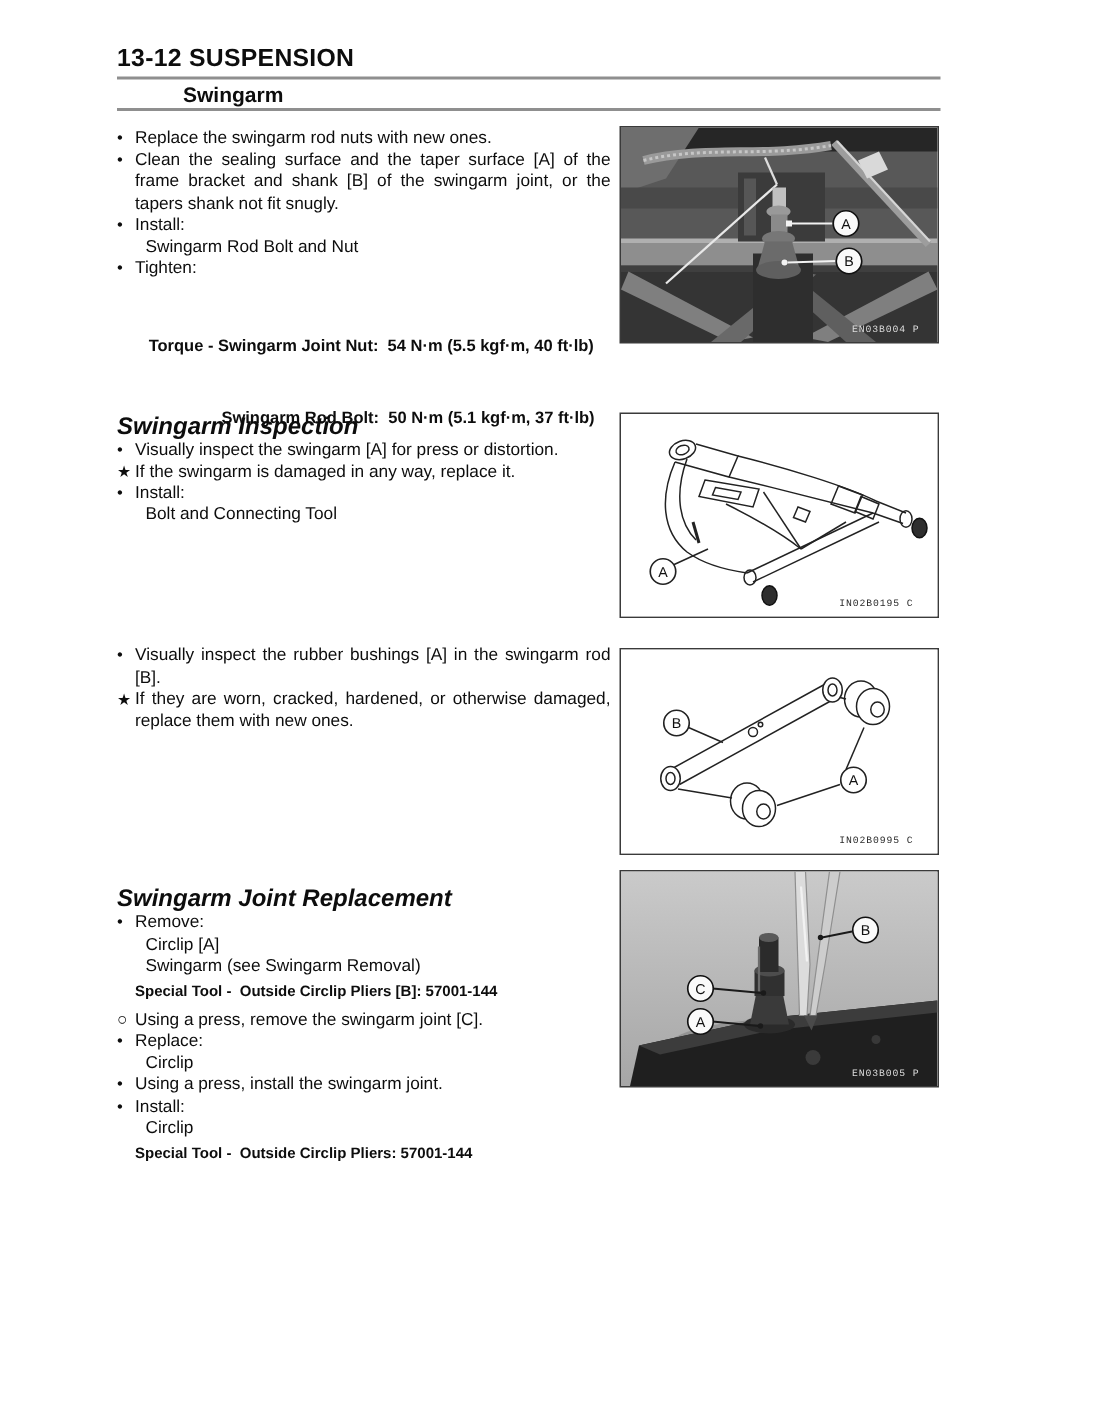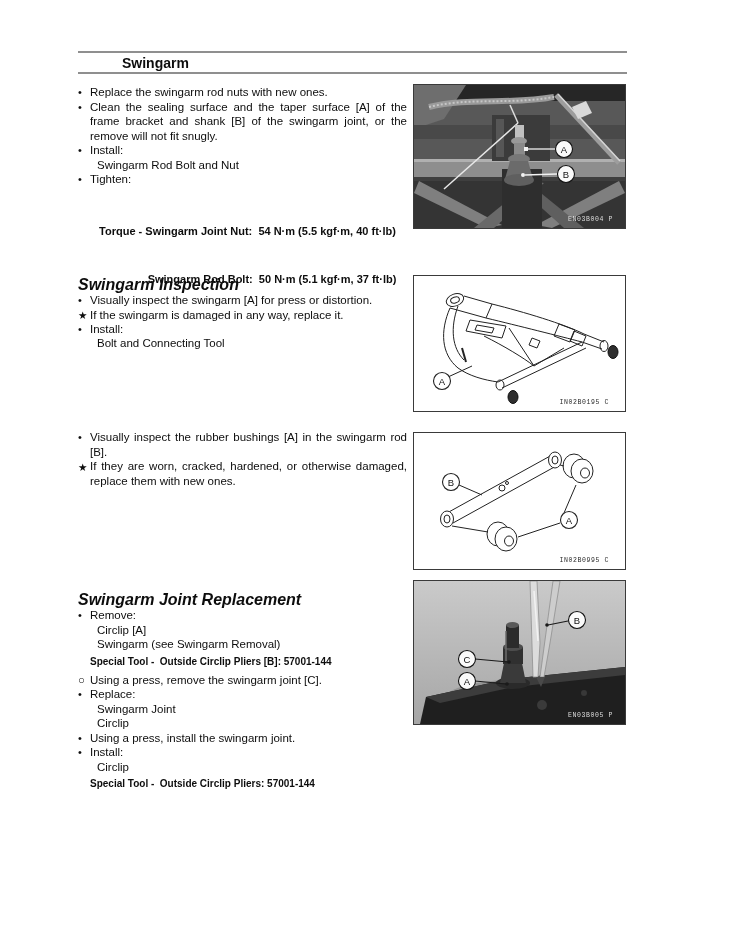--- a/index.html
+++ b/index.html
@@ -33,32 +33,33 @@
   .figcode{position:absolute;font-family:"Liberation Mono",monospace;font-size:6.5px;letter-spacing:.6px;}
   .figcode.light{color:#dcdcdc;right:12px;bottom:5px;}
   .figcode.dark{color:#2a2a2a;right:16px;bottom:5px;}
   .lbl{font-family:"Liberation Sans",sans-serif;font-size:9.5px;fill:#111;text-anchor:middle;}
 </style>
 </head>
 <body>
 
 <div class="page">
 
+  <div class="hdr1">13-12 SUSPENSION</div>
   <div class="rule rule1"></div>
   <div class="hdr2">Swingarm</div>
   <div class="rule rule2"></div>
 
   <div class="col" style="top:85px">
     <div class="li">
       <span class="bl">•</span>
       <span>Replace the swingarm rod nuts with new ones.</span>
     </div>
     <div class="li jt">
       <span class="bl">•</span>
-      <span>Clean the sealing surface and the taper surface [A] of the frame bracket and shank [B] of the swingarm joint, or the remove will not fit snugly.</span>
+      <span>Clean the sealing surface and the taper surface [A] of the frame bracket and shank [B] of the swingarm joint, or the tapers shank not fit snugly.</span>
     </div>
     <div class="li">
       <span class="bl">•</span>
       <span>Install:</span>
     </div>
     <div class="sub">Swingarm Rod Bolt and Nut</div>
     <div class="li">
       <span class="bl">•</span>
       <span>Tighten:</span>
     </div>
@@ -106,21 +107,20 @@
     <div class="sub">Swingarm (see Swingarm Removal)</div>
     <div class="tool">Special Tool -  Outside Circlip Pliers [B]: 57001-144</div>
     <div class="li">
       <span class="bl ring">○</span>
       <span>Using a press, remove the swingarm joint [C].</span>
     </div>
     <div class="li">
       <span class="bl">•</span>
       <span>Replace:</span>
     </div>
-    <div class="sub">Swingarm Joint</div>
     <div class="sub">Circlip</div>
     <div class="li">
       <span class="bl">•</span>
       <span>Using a press, install the swingarm joint.</span>
     </div>
     <div class="li">
       <span class="bl">•</span>
       <span>Install:</span>
     </div>
     <div class="sub">Circlip</div>

